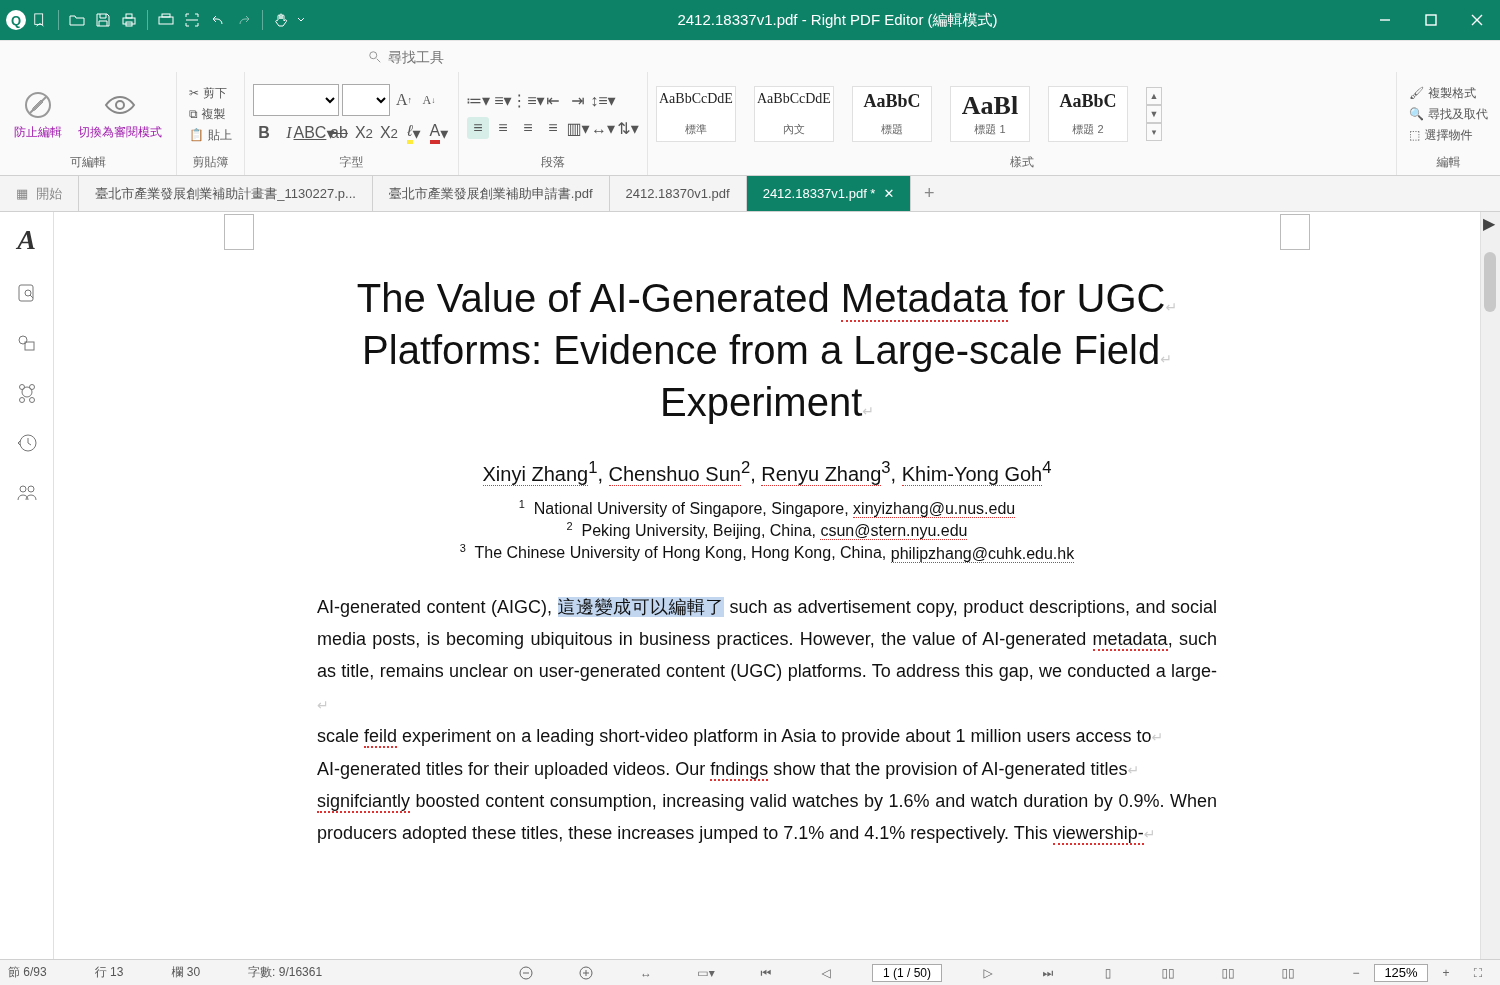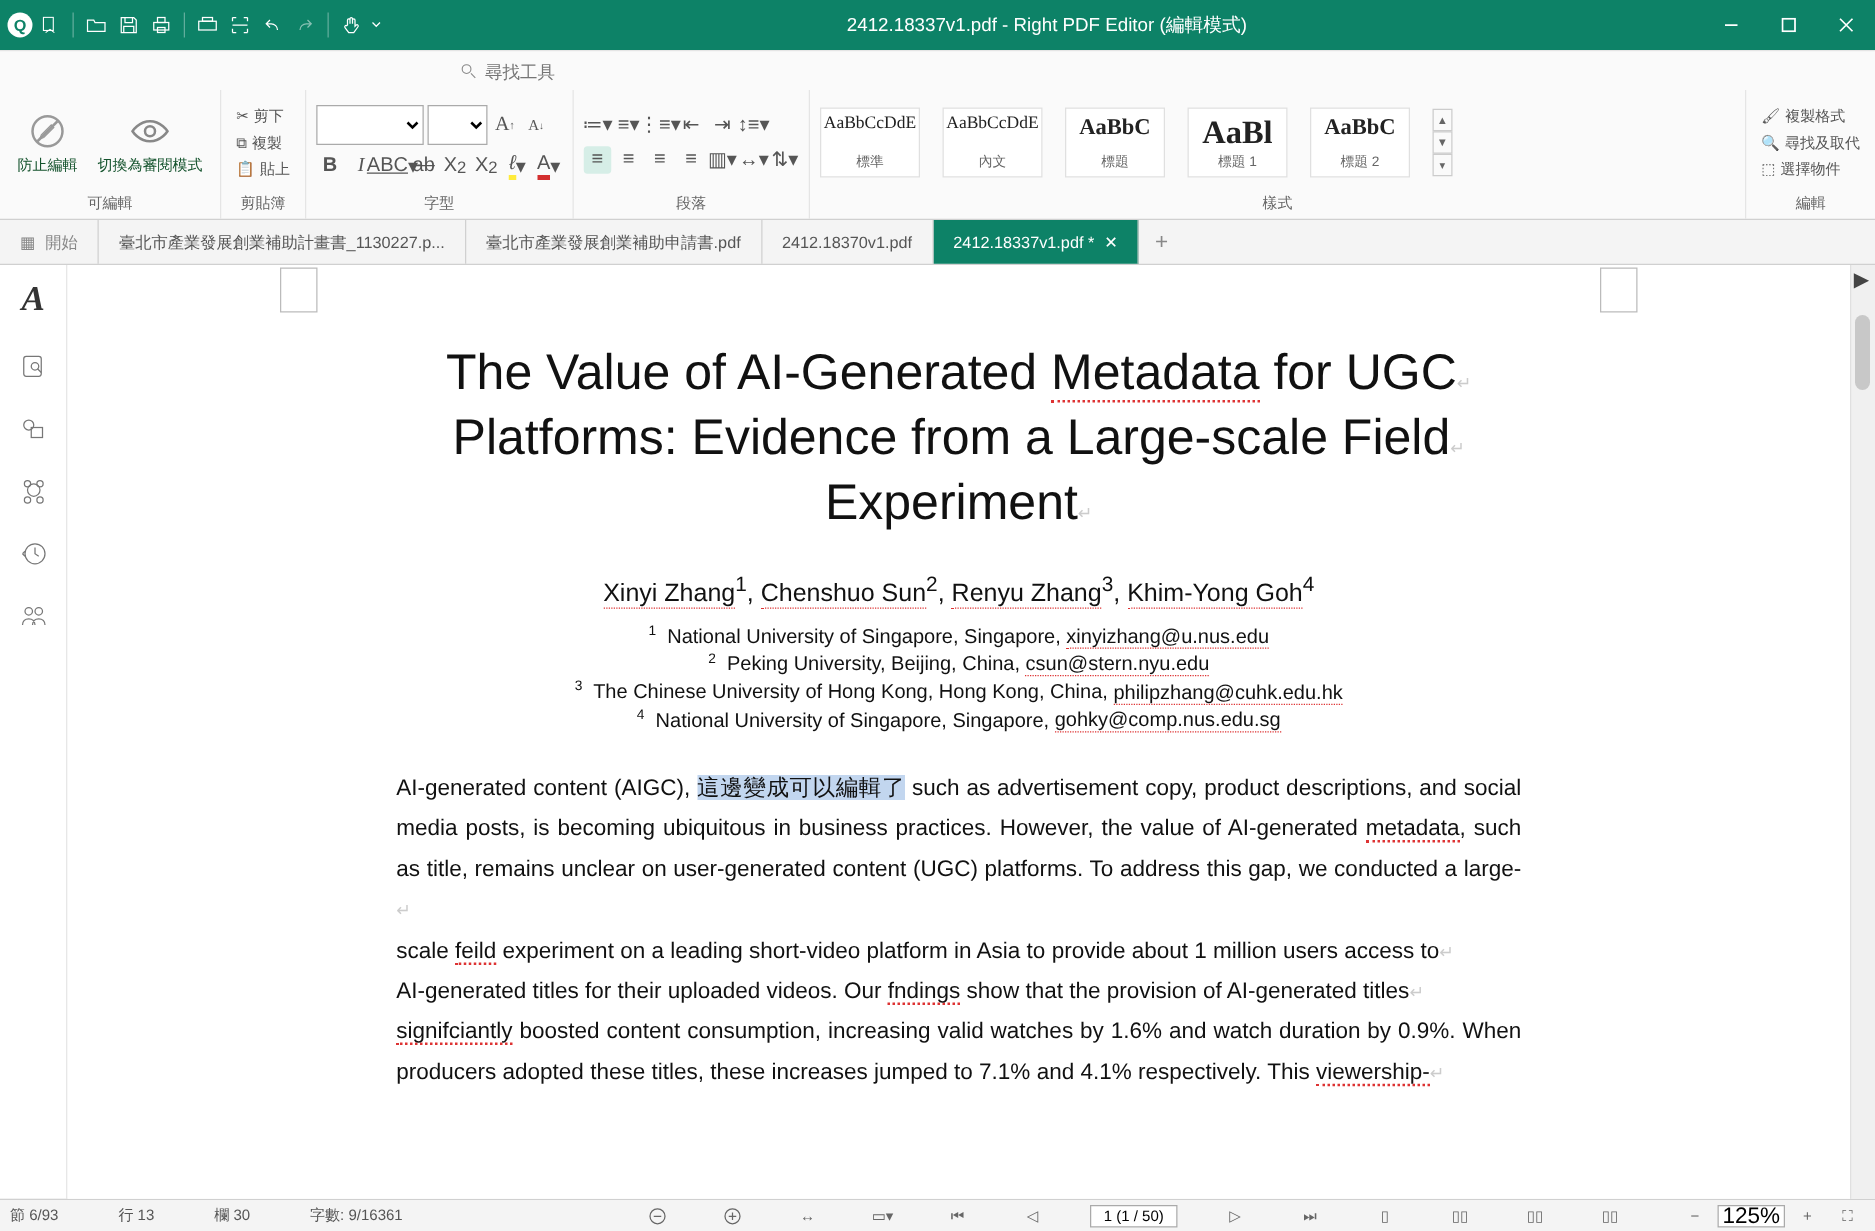--- a/index.html
+++ b/index.html
@@ -19,21 +19,21 @@
 .menurow .mitem { padding:0 14px; display:flex; align-items:center; font-size:10px; color:#444; cursor:pointer;margin-top:39px; }
 .menurow .mitem.active { color:#0d8267; border-bottom:2px solid #0d8267; }
 .menurow .find { display:flex; align-items:center; margin-left:6px; color:#888; font-size:14px; }
 .menurow .find input { border:none; outline:none; width:150px; font-size:14px; color:#888; background:transparent; }
 
 
 .ribbon { height:104px; background:#fafafa; border-bottom:1px solid #d0d0d0; display:flex; }
 .rgroup { border-right:1px solid #e5e5e5; display:flex; flex-direction:column; padding:4px 8px 2px; }
 .rgroup .body { flex:1; display:flex; align-items:center; gap:4px; }
 .rgroup .label { text-align:center; font-size:12px; color:#666; padding:2px 0; position:relative; }
-.bigbtn { display:flex; flex-direction:column; align-items:center; gap:2px; padding:2px 6px; font-size:12px; color:#14532d; cursor:pointer; }
+.bigbtn { display:flex; flex-direction:column; align-items:center; gap:2px; padding:2px 6px; font-size:12px; color:#a21caf; cursor:pointer; }
 .bigbtn .ico { width:34px; height:34px; display:flex; align-items:center; justify-content:center; }
 .smbtn { display:flex; align-items:center; gap:4px; font-size:12px; color:#555; padding:1px 4px; cursor:pointer; }
 .col { display:flex; flex-direction:column; gap:2px; }
 .row { display:flex; align-items:center; gap:3px; }
 .ribbtn { width:22px; height:22px; display:flex; align-items:center; justify-content:center; cursor:pointer; color:#555; border-radius:3px; }
 .ribbtn.on { background:#d6eee7; }
 .fontsel { height:24px; border:1px solid #aaa; background:#fff; font-size:11px; padding:15px 4px; }
 .fontsel.name { width:86px; }
 .fontsel.size { width:48px; }
 .gallery { display:flex; align-items:center; gap:18px; }
@@ -77,21 +77,21 @@
 .crlf { color:#ccc; font-size:14px; }
 .pagecorner { position:absolute; top:2px; width:30px; height:36px; border:1px solid #bbb; background:#fff; }
 
 
 .status { height:26px; background:#f4f4f4; border-top:1px solid #d0d0d0; display:flex; align-items:center; font-size:12px; color:#555;gap:32px; }
 .status .sl { padding:0 8px; }
 .status .spacer { flex:1; }
 .status .navbtn { width:28px; height:20px; display:flex; align-items:center; justify-content:center; cursor:pointer; color:#666; }
 .status .pagefield { width:70px; height:18px; border:1px solid #aaa; text-align:center; font-size:12px; background:#fff; }
 .status .zoom { display:flex; align-items:center; gap:4px; padding:0 8px; }
-.status .zfield { width:54px; height:18px; border:1px solid #aaa; text-align:center; font-size:18px; background:#fff; }
+.status .zfield { width:54px; height:18px; border:1px solid #aaa; text-align:center; font-size:13px; background:#fff; }
 svg { display:block; }
 </style>
 </head>
 <body>
 
 <div class="titlebar">
   <div class="qat">
     <div class="qbtn" style="background:#fff;border-radius:50%;width:20px;height:20px;color:#0d8267;font-weight:bold;font-size:13px">Q</div>
     <div class="qbtn">
         <svg width="14" height="14" viewBox="0 0 16 16">
@@ -417,21 +417,20 @@
       </div>
       <div class="authors">
         <span>Xinyi Zhang</span><sup>1</sup>,
         <span>Chenshuo Sun</span><sup>2</sup>,
         <span>Renyu Zhang</span><sup>3</sup>,
         <span>Khim-Yong Goh</span><sup>4</sup>
       </div>
       <div class="aff"><sup>1</sup>&nbsp; <span>National University of Singapore, Singapore, </span><span class="mail">xinyizhang@u.nus.edu</span></div>
       <div class="aff"><sup>2</sup>&nbsp; <span>Peking University, Beijing, China, </span><span class="mail">csun@stern.nyu.edu</span></div>
       <div class="aff"><sup>3</sup>&nbsp; <span>The Chinese University of Hong Kong, Hong Kong, China, </span><span class="mail">philipzhang@cuhk.edu.hk</span></div>
-      <div class="aff"><sup>4</sup>&nbsp; <span>National University of Singapore, Singapore, </span><span class="mail">gohky@comp.nus.edu.sg</span></div>
       <div class="abstr">
         <span>AI-generated content (AIGC), </span><span class="sel">這邊變成可以編輯了</span><span> such as advertisement copy, product descriptions, and social media posts, is becoming ubiquitous in business practices. However, the value of AI-generated </span><span class="sq">metadata</span><span>, such as title, remains unclear on user-generated content (UGC) platforms. To address this gap, we conducted a large-</span><span class="crlf">↵</span><br>
         <span>scale </span><span class="sq">feild</span><span> experiment on a leading short-video platform in Asia to provide about 1 million users access to</span><span class="crlf">↵</span><br>
         <span>AI-generated titles for their uploaded videos. Our </span><span class="sq">fndings</span><span> show that the provision of AI-generated titles</span><span class="crlf">↵</span><br>
         <span class="sq">signifciantly</span><span> boosted content consumption, increasing valid watches by 1.6% and watch duration by 0.9%. When producers adopted these titles, these increases jumped to 7.1% and 4.1% respectively. This </span><span class="sq">viewership-</span><span class="crlf">↵</span>
       </div>
     </div>
   </div>
   <div class="rightrail">
     <div class="hide">▶</div>

